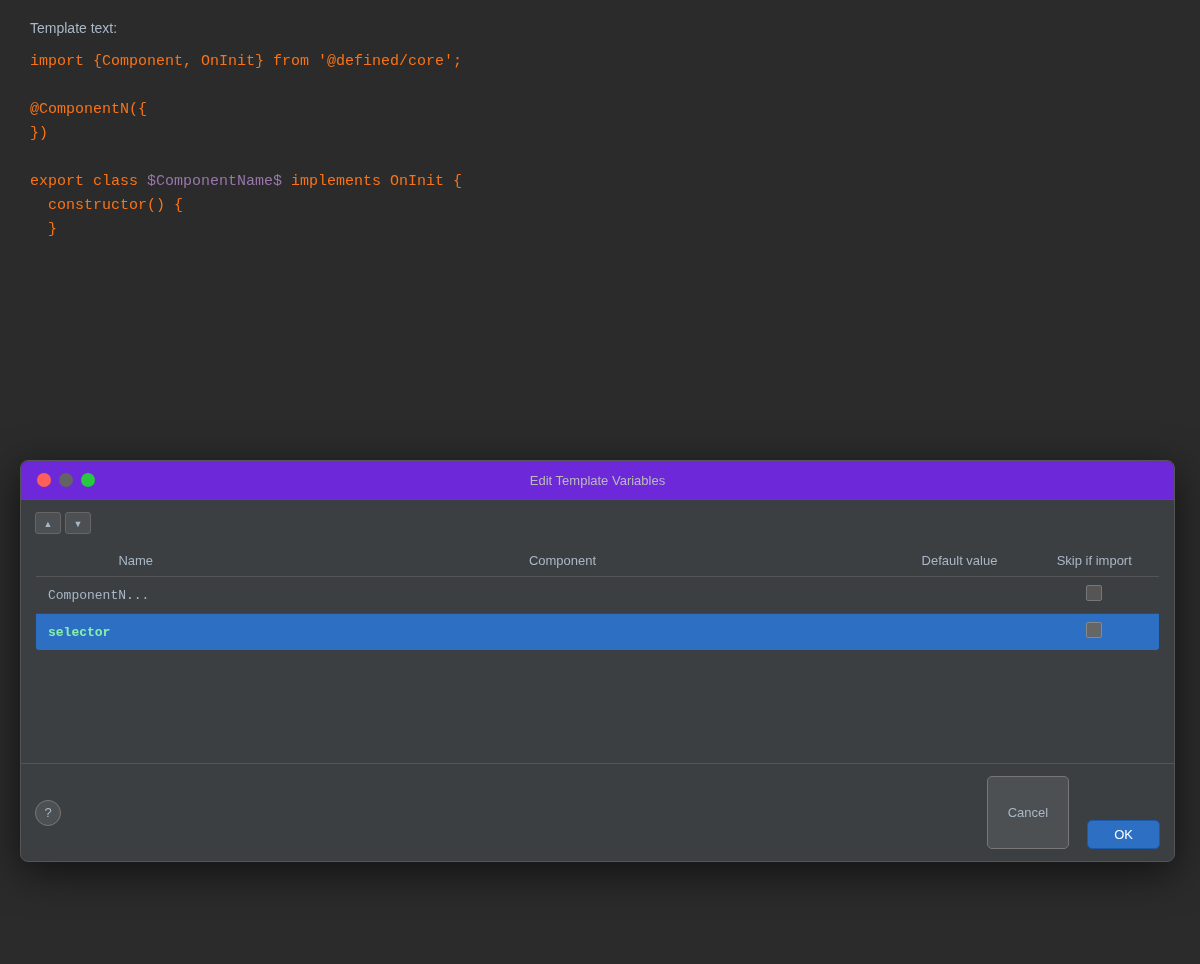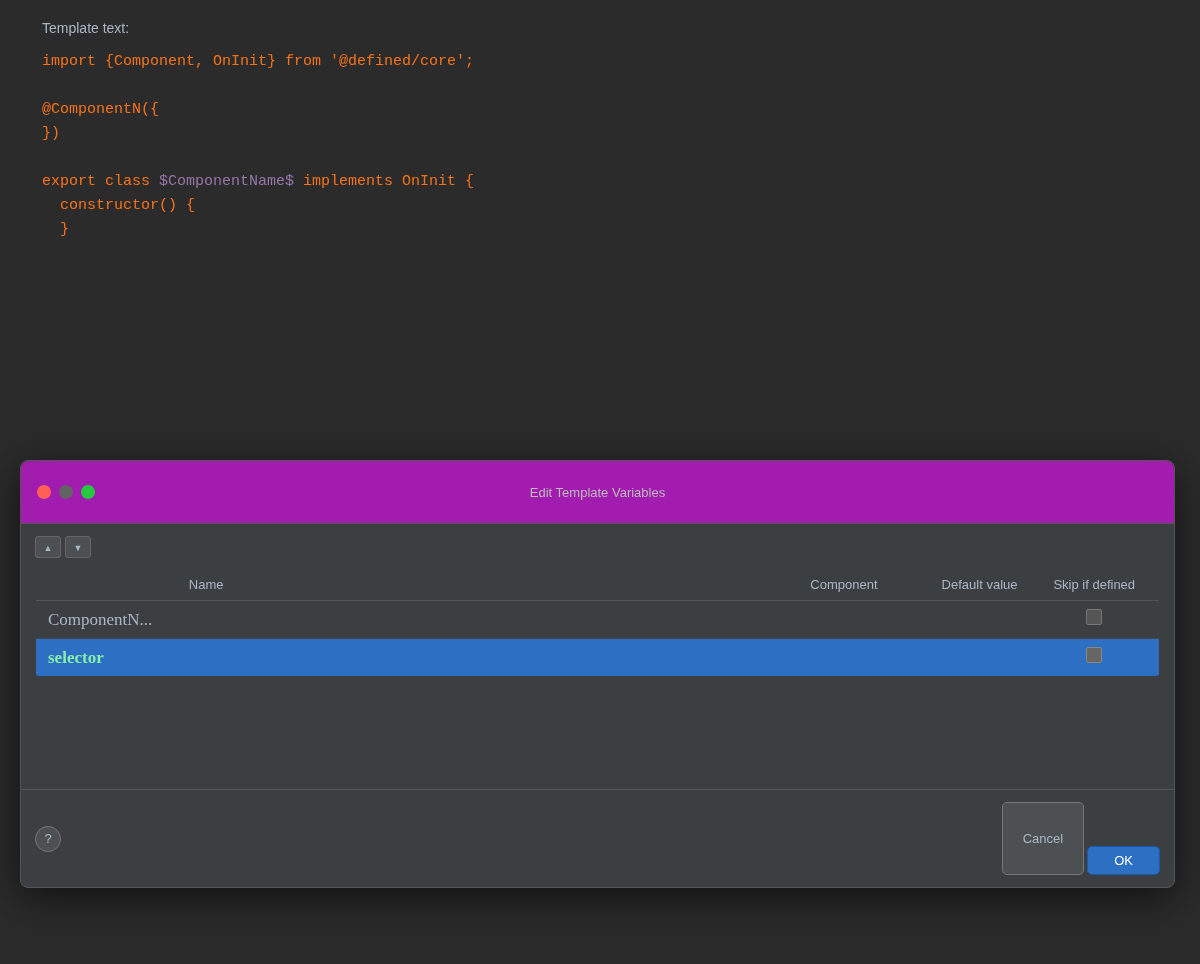--- a/index.html
+++ b/index.html
@@ -11,21 +11,21 @@
       font-family: 'Menlo', 'Monaco', 'Courier New', monospace;
       overflow: hidden;
       position: relative;
     }
 
     
     .code-editor {
       width: 100%;
       height: 465px;
       background: #2b2b2b;
-      padding: 20px 42px;
+      padding: 20px 30px;
       position: relative;
     }
 
     .template-label {
       color: #a9b7c6;
       font-size: 14px;
       font-family: 'Helvetica Neue', Arial, sans-serif;
       margin-bottom: 14px;
     }
 
@@ -44,23 +44,23 @@
       left: 20px;
       width: 1155px;
       background: #3c3f41;
       border-radius: 8px;
       box-shadow: 0 10px 40px rgba(0,0,0,0.6);
       border: 1px solid #555;
     }
 
     
     .dialog-titlebar {
-      background: #a21caf;
+      background: #6d28d9;
       border-radius: 8px 8px 0 0;
-      padding: 24px 16px;
+      padding: 12px 16px;
       display: flex;
       position: relative;
       border-bottom: 1px solid #555;
     }
 
     .traffic-lights {
       display: flex;
       gap: 8px;
       align-items: center;
     }
@@ -120,33 +120,33 @@
       overflow: hidden;
     }
 
     .variables-table th {
       background: #3c3f41;
       color: #a9b7c6;
       font-size: 13px;
       font-family: 'Helvetica Neue', Arial, sans-serif;
       font-weight: normal;
       padding: 8px 12px;
-      text-align: right;
+      text-align: center;
       border-bottom: 1px solid #555;
     }
 
     .variables-table th.col-name { width: 200px; }
     .variables-table th.col-expression { }
     .variables-table th.col-default { width: 140px; }
     .variables-table th.col-skip { width: 130px; text-align: center; }
 
     .variables-table td {
       padding: 8px 12px;
-      font-size: 17px;
-      font-family: Liberation Serif, serif;
+      font-size: 13px;
+      font-family: Liberation Mono, monospace;
       border-bottom: 1px solid #454749;
       color: #a9b7c6;
     }
 
     .row-normal td {
       background: #3c3f41;
     }
 
     .row-selected td {
       background: #2d6fc2;
@@ -196,21 +196,21 @@
       display: flex;
       align-items: center;
       justify-content: center;
       font-size: 13px;
       font-family: 'Helvetica Neue', Arial, sans-serif;
       cursor: pointer;
     }
 
     .footer-buttons {
       display: flex;
-      gap: 3px;
+      gap: 18px;
     }
 
     .btn-cancel {
       padding: 6px 20px;
       background: #4c5052;
       border: 1px solid #777;
       border-radius: 5px;
       color: #a9b7c6;
       font-size: 13px;
       font-family: 'Helvetica Neue', Arial, sans-serif;
@@ -290,21 +290,21 @@
           <th class="col-name">
             <span>Name</span>
           </th>
           <th class="col-expression">
             <span>Component</span>
           </th>
           <th class="col-default">
             <span>Default value</span>
           </th>
           <th class="col-skip">
-            <span>Skip if defined</span>
+            <span>Skip if import</span>
           </th>
         </tr>
       </thead>
       <tbody>
 
         <tr class="row-normal">
           <td>ComponentN...</td>
           <td></td>
           <td></td>
           <td class="checkbox-cell">

